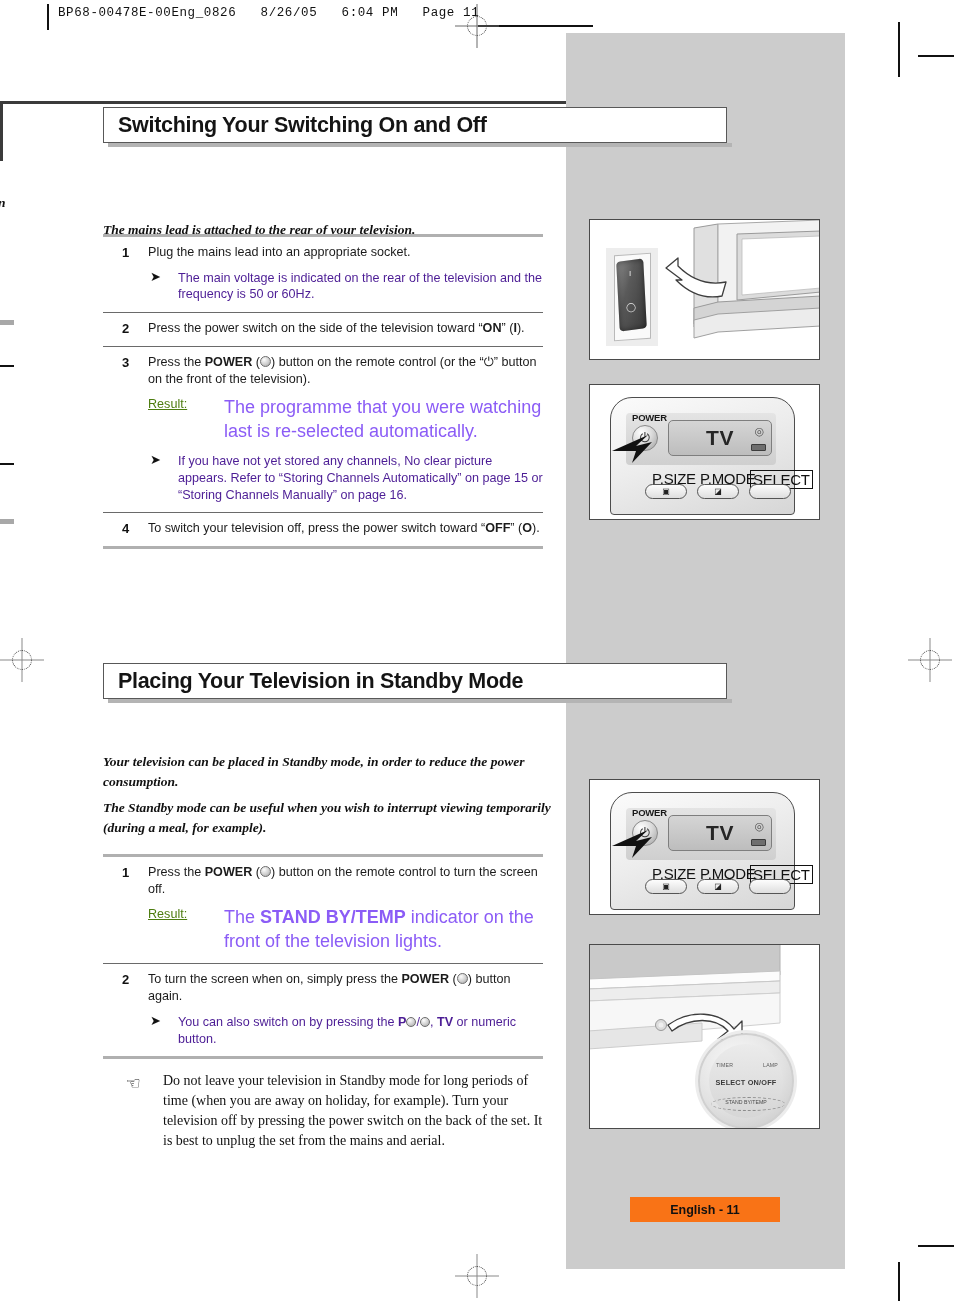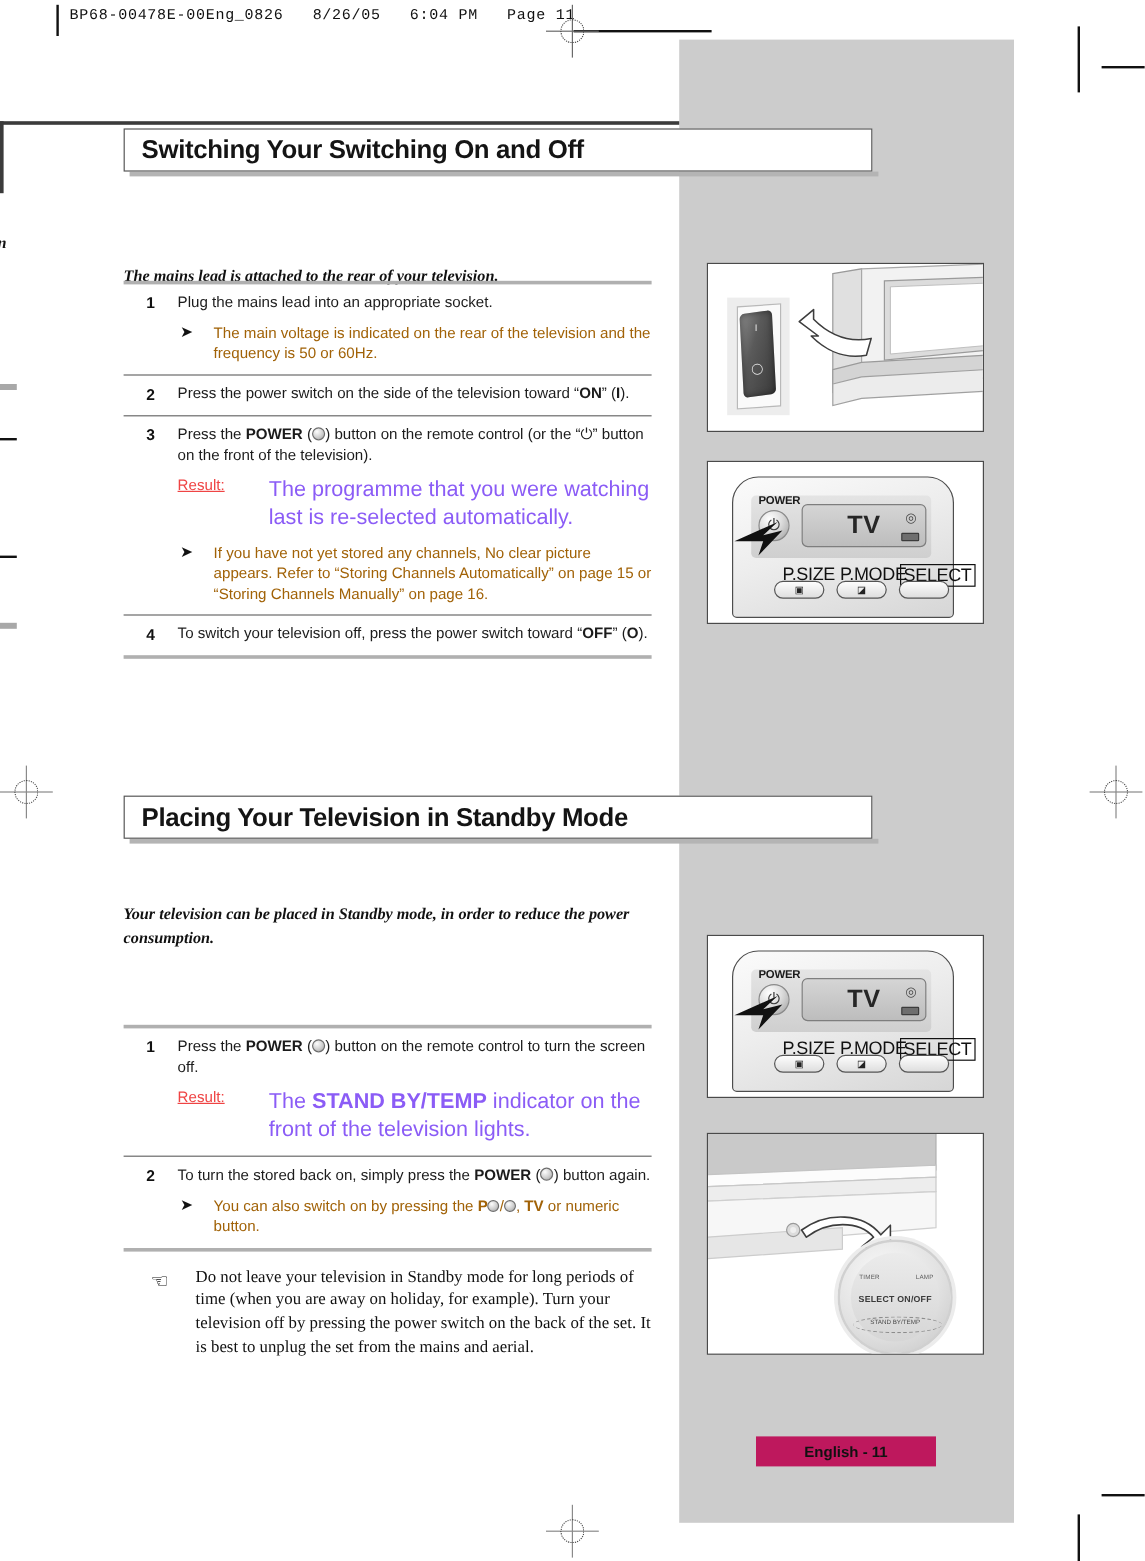--- a/index.html
+++ b/index.html
@@ -78,25 +78,25 @@
   }
   .step-body { flex: 1; font-size: 12.6px; line-height: 1.33; color: #1b1b1b; }
   .step-body p { margin: 0; }
   .step-body b { font-weight: bold; }
 
   .sub-note { display: flex; margin-top: 9px; }
   .sub-note .arrow {
     width: 30px; flex: 0 0 30px; text-align: left; padding-left: 2px;
     font-size: 13px; line-height: 1.1; color: #111;
   }
-  .sub-note .ntext { flex: 1; font-size: 12.6px; line-height: 1.33; color: #a16207; }
+  .sub-note .ntext { flex: 1; font-size: 12.6px; line-height: 1.33; color: #4c1d95; }
 
   .result-row { display: flex; margin-top: 9px; }
   .result-lbl {
-    width: 76px; flex: 0 0 76px; font-size: 12.6px; color: #ef4444;
+    width: 76px; flex: 0 0 76px; font-size: 12.6px; color: #4d7c0f;
   }
   .result-lbl u { text-decoration: underline; }
   .result-txt { flex: 1; font-size: 18px; line-height: 1.33; color: #8b5cf6; }
 
   .tip-row { display: flex; padding: 12px 0 10px 0; }
   .tip-hand { width: 60px; flex: 0 0 60px; text-align: center; font-size: 17px; color: #111; padding-top: 2px; }
   .tip-text { flex: 1; font-family: "Liberation Serif", serif; font-size: 14px;
               line-height: 1.42; color: #111; }
 
   
@@ -178,21 +178,21 @@
              font-family: "Liberation Sans", sans-serif; white-space: nowrap; }
   .tvf-main { position: absolute; font-size: 7.3px; font-weight: bold; color: #3a3a3a;
               letter-spacing: 0.2px; white-space: nowrap; }
   .tvf-standby { position: absolute; font-size: 5.2px; color: #4a4a4a; white-space: nowrap; }
   .tvf-dashring { position: absolute; border-top: 1px dashed #8c8c8c;
                   border-bottom: 1px dashed #8c8c8c; }
 
   
   .footer-box {
     position: absolute; left: 630px; top: 1197px; width: 150px; height: 25px;
-    background: #be185d; display: flex; align-items: center; justify-content: center;
+    background: #f97316; display: flex; align-items: center; justify-content: center;
   }
   .footer-box span { font-size: 12.5px; font-weight: bold; color: #111; }
 </style>
 </head>
 <body>
 
 <div id="page">
 
   <div class="prn-bar"></div>
   <div class="prn-header">BP68-00478E-00Eng_0826   8/26/05   6:04 PM   Page 11</div>
@@ -287,40 +287,41 @@
     </div>
     <div class="rule-thick"></div>
   </div>
 
   <div class="title-shadow" style="left:108px; top:699px; width:624px; height:4px;"></div>
   <div class="section-title" style="top:663px;">
     <span class="stxt">Placing Your Television in Standby Mode</span>
   </div>
 
   <div class="lead" style="top:752px;">Your television can be placed in Standby mode, in order to reduce the power consumption.</div>
+  <div class="lead" style="top:798px;">The Standby mode can be useful when you wish to interrupt viewing temporarily (during a meal, for example).</div>
 
   <div class="steps" style="top:854px;">
     <div class="rule-thick"></div>
 
     <div class="step-row">
       <div class="step-num">1</div>
       <div class="step-body">
         <p><span>Press the </span><b>POWER</b><span> (</span><span class="pglyph"></span><span>) button on the remote control to turn the screen off.</span></p>
         <div class="result-row">
           <div class="result-lbl"><u>Result:</u></div>
           <div class="result-txt"><span>The </span><b>STAND BY/TEMP</b><span> indicator on the front of the television lights.</span></div>
         </div>
       </div>
     </div>
     <div class="rule-thin"></div>
 
     <div class="step-row">
       <div class="step-num">2</div>
       <div class="step-body">
-        <p><span>To turn the stored back on, simply press the </span><b>POWER</b><span> (</span><span class="pglyph"></span><span>) button again.</span></p>
+        <p><span>To turn the screen when on, simply press the </span><b>POWER</b><span> (</span><span class="pglyph"></span><span>) button again.</span></p>
         <div class="sub-note">
           <div class="arrow">➤</div>
           <div class="ntext"><span>You can also switch on by pressing the </span><b>P</b><span class="pglyph sm"></span><span>/</span><span class="pglyph sm"></span>, <b>TV</b><span> or numeric button.</span></div>
         </div>
       </div>
     </div>
     <div class="rule-thick"></div>
 
     <div class="tip-row">
       <div class="tip-hand">☜</div>

